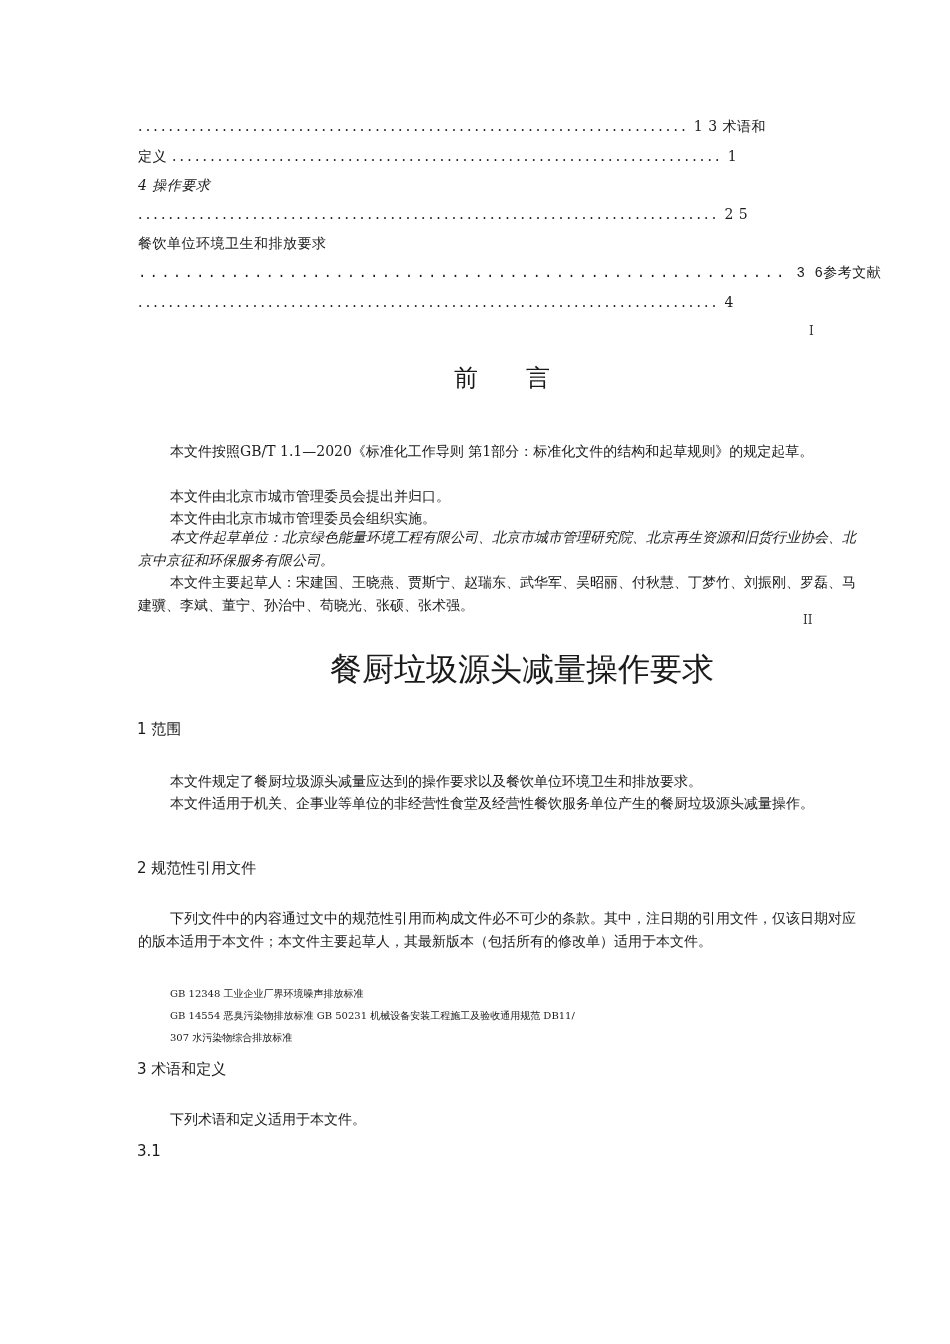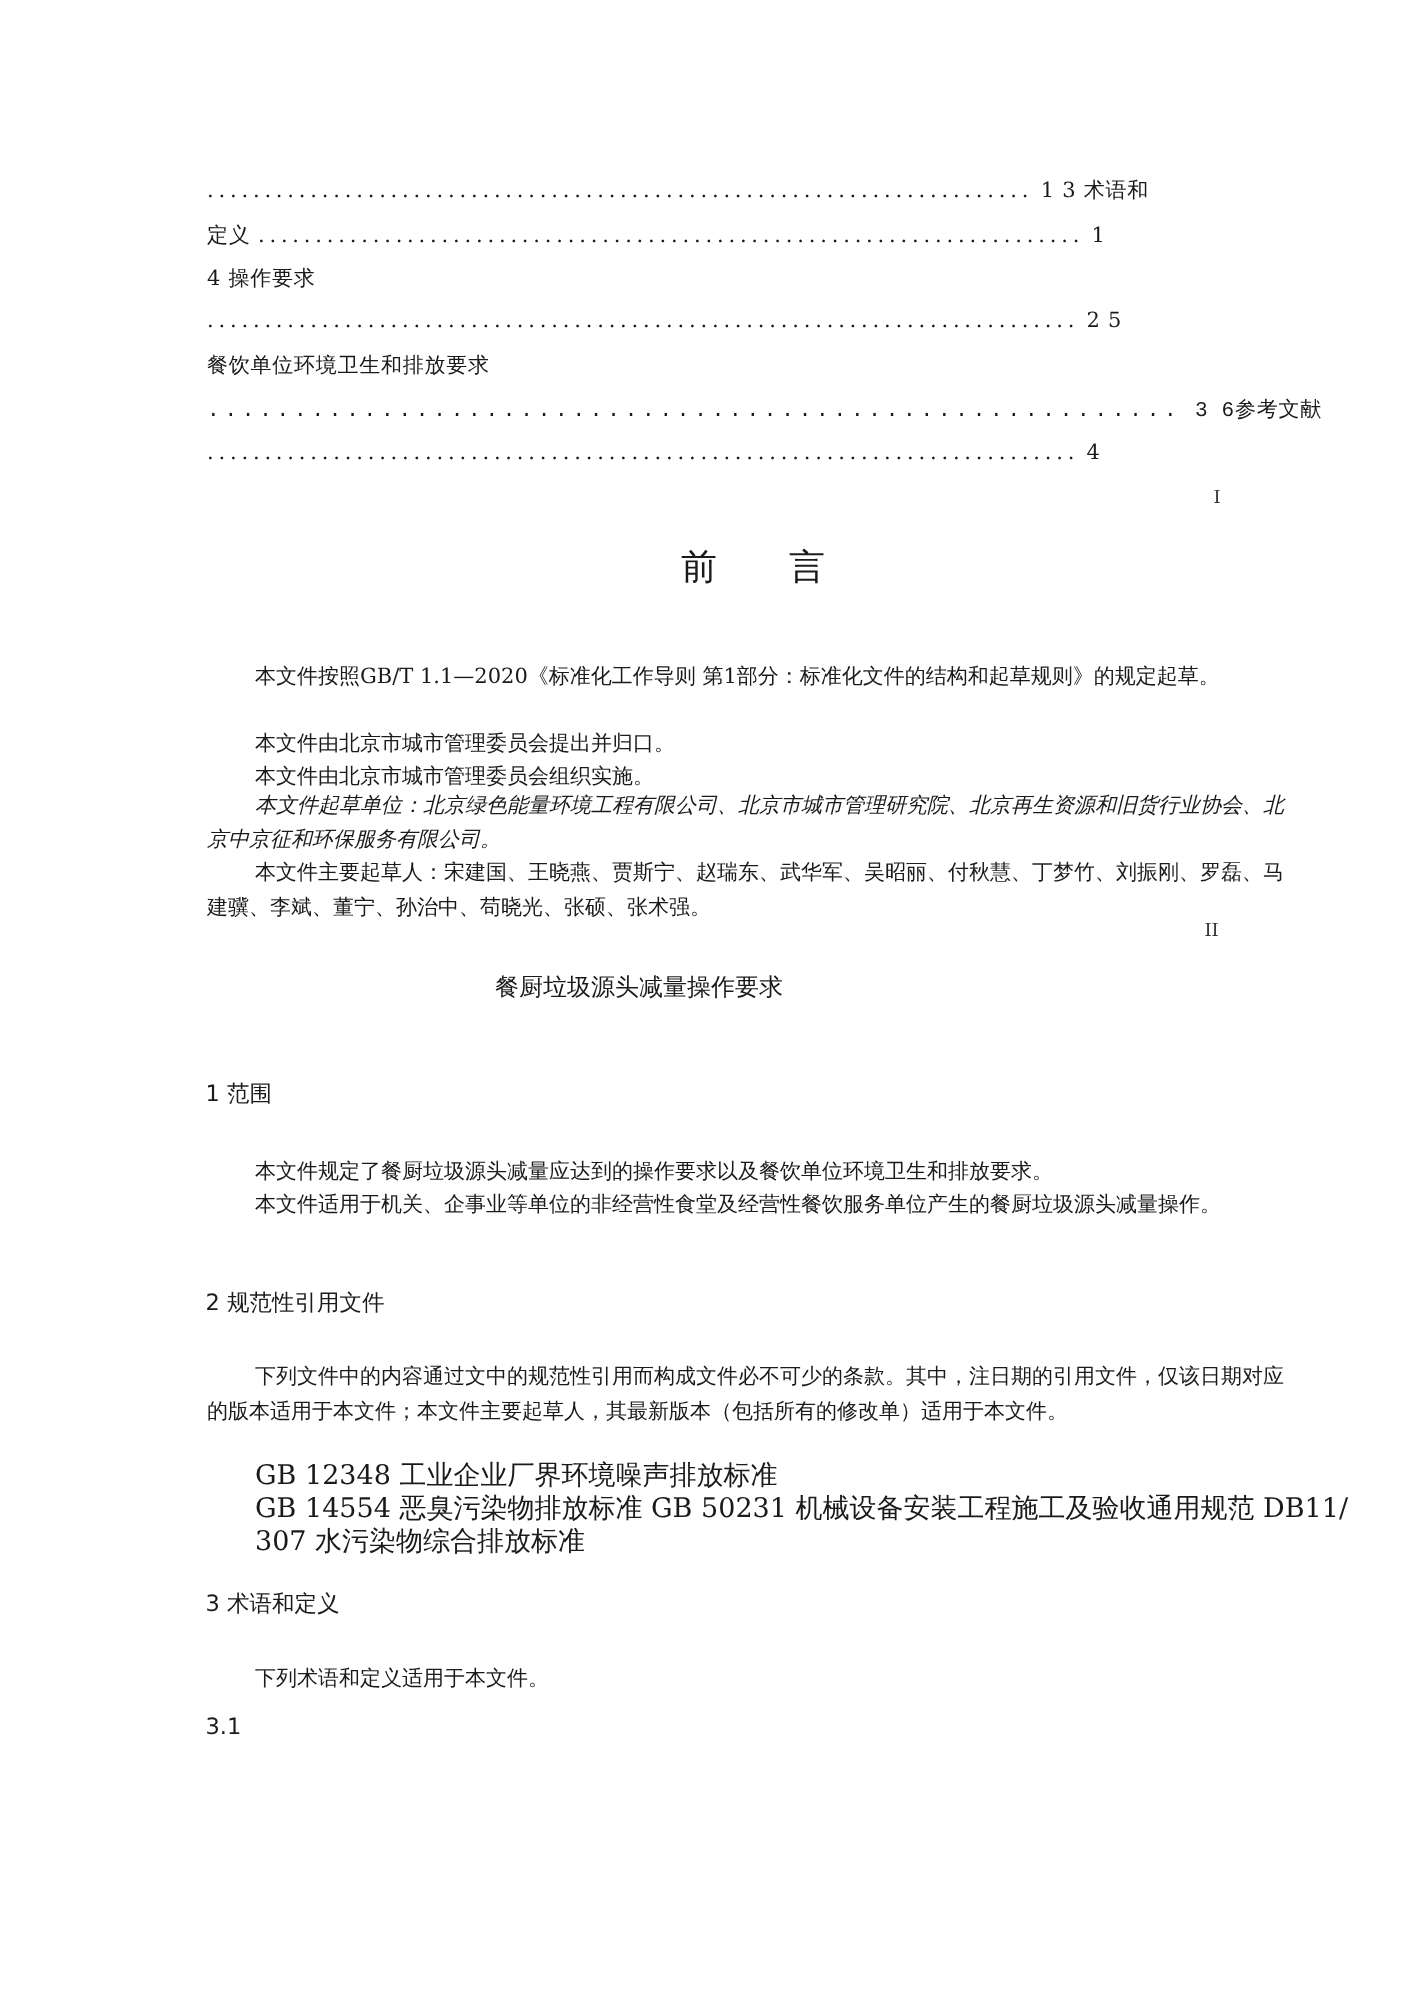--- a/index.html
+++ b/index.html
@@ -7,38 +7,38 @@
   .serif { font-family: "DejaVu Serif", "Liberation Serif", serif; }
   .sans { font-family: "DejaVu Sans", "Liberation Sans", sans-serif; }
   .abs { position: absolute; white-space: nowrap; }
   .toc { font-size: 14px; letter-spacing: 0.5px; }
   .dots { letter-spacing: 3.2px; }
   .pnum { font-size: 12px; color: #333; }
   .h-foreword { font-size: 24px; letter-spacing: 0px; }
   .h-foreword span.gap { display: inline-block; width: 48px; }
   .para { position: absolute; left: 138px; width: 724px; font-size: 14px; line-height: 22.5px; white-space: normal; }
   .indent { text-indent: 32px; }
-  .h-title { font-size: 16px; font-family: Liberation Serif, serif; }
+  .h-title { font-size: 32px; font-family: Liberation Serif, serif; }
   .h-sec { font-size: 15px; }
-  .ref { position: absolute; left: 170px; font-size: 18px; white-space: nowrap; }
+  .ref { position: absolute; left: 170px; font-size: 10px; white-space: nowrap; margin-top: 16px; }
 </style>
 </head>
 <body>
 
 <div>
   <div class="abs serif toc" style="left:138px; top:118px;">
     <span class="dots">........................................................................</span>
     <span>1 3 术语和</span>
   </div>
   <div class="abs serif toc" style="left:138px; top:148px;">
     <span>定义</span>
     <span class="dots">........................................................................</span>
     <span>1</span>
   </div>
-  <div class="abs serif toc" style="left:138px; top:177px;">
+  <div class="abs serif toc" style="left:138px; top:177px;font-style:italic;">
     <span>4 操作要求</span>
   </div>
   <div class="abs serif toc" style="left:138px; top:206px;">
     <span class="dots">............................................................................</span>
     <span>2 5</span>
   </div>
   <div class="abs serif toc" style="left:138px; top:235px;">
     <span>餐饮单位环境卫生和排放要求</span>
   </div>
   <div class="abs serif toc" style="left:138px; top:264px;font-family:Liberation Mono, monospace;">

